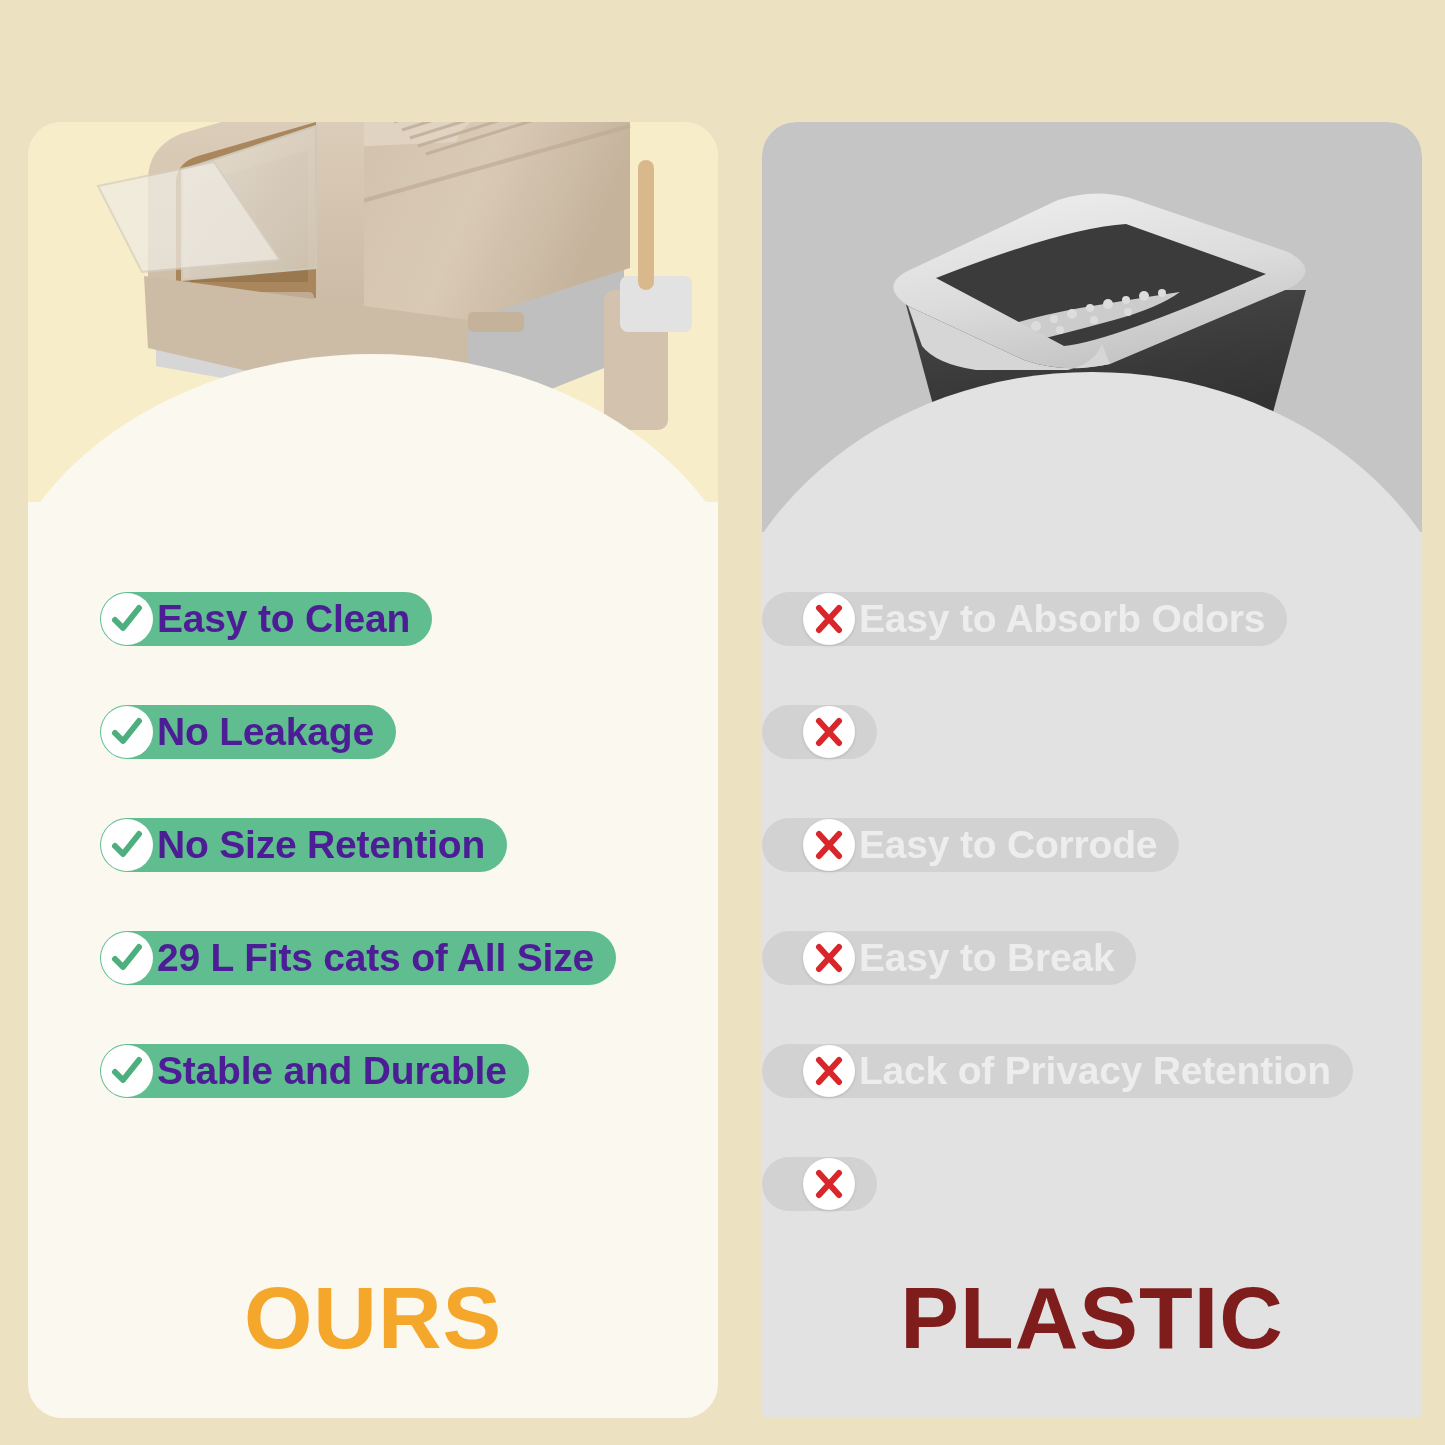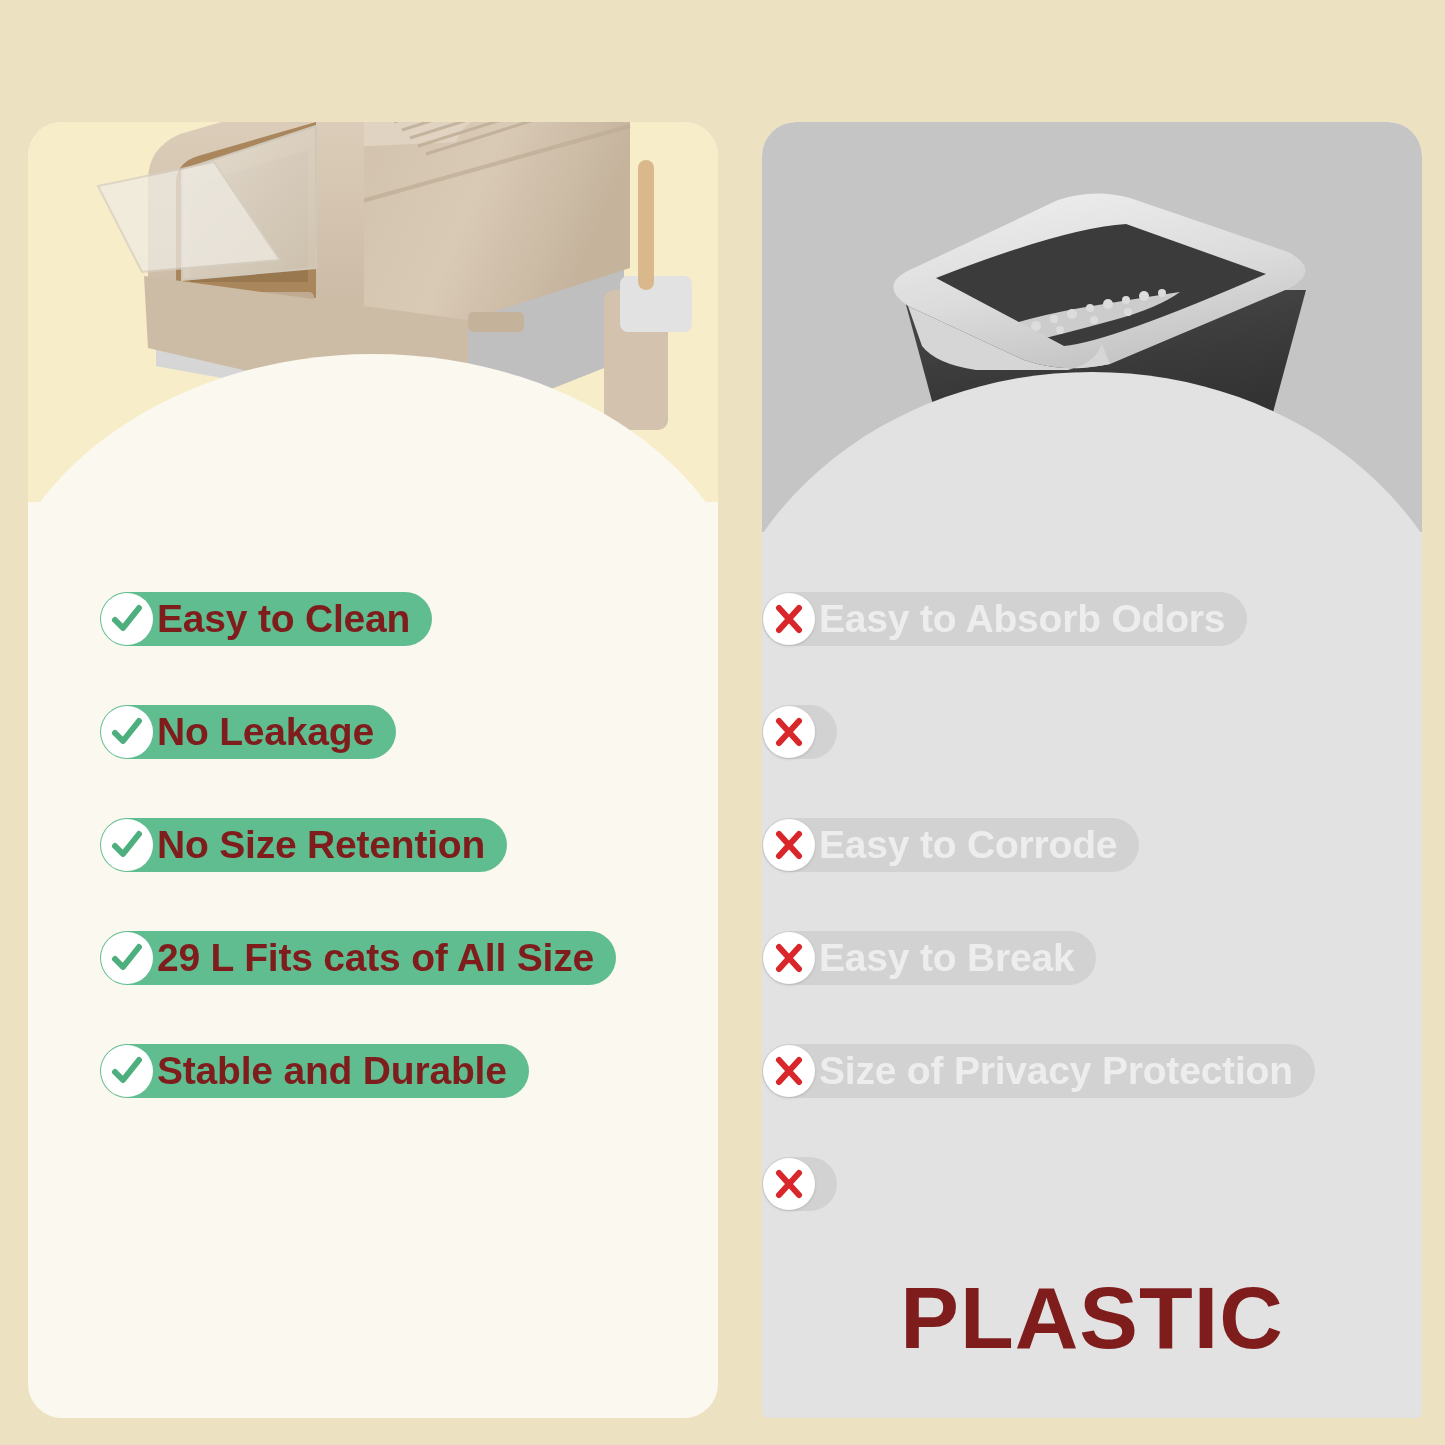--- a/index.html
+++ b/index.html
@@ -124,29 +124,30 @@
     height: 54px;
     padding-right: 22px;
     box-sizing: border-box;
     white-space: nowrap;
   }
   .pill-good {
     background: #5fbd90;
   }
   .pill-bad {
     background: #d2d2d2;
+    padding-left: 40px;
   }
   .pill-label {
     font-size: 39px;
     font-weight: bold;
     letter-spacing: -0.2px;
     line-height: 1;
     padding-left: 4px;
   }
-  .pill-good .pill-label { color: #7f1d1d; }
+  .pill-good .pill-label { color: #4c1d95; }
   .pill-bad .pill-label { color: #ededed; }
 
   .badge {
     width: 52px;
     height: 52px;
     min-width: 52px;
     border-radius: 50%;
     background: #ffffff;
     display: inline-flex;
     align-items: center;
@@ -297,20 +298,21 @@
           <span class="badge">
             <svg width="38" height="38" viewBox="0 0 38 38">
                 <path d="M7 20 L15 28 L31 8" stroke="#4CAF7D" stroke-width="6" fill="none" stroke-linecap="round" stroke-linejoin="round"></path>
               </svg>
           </span>
           <span class="pill-label">Stable and Durable</span>
         </div>
       </div>
     </div>
 
+    <div class="footer-word word-ours">OURS</div>
   </div>
 
   <div class="card card-plastic">
 
     <div class="hero">
       <div class="hero-plastic-bg"></div>
 
       <svg class="product product-plastic" viewBox="0 0 540 350">
         <defs>
           <linearGradient id="trayBody" x1="0" y1="0" x2="0.3" y2="1">
@@ -398,21 +400,21 @@
           <span class="pill-label">Easy to Break</span>
         </div>
       </div>
       <div class="pill-row right">
         <div class="pill pill-bad">
           <span class="badge badge-x">
             <svg width="36" height="36" viewBox="0 0 36 36">
                 <path d="M8 7 L28 29 M28 7 L8 29" stroke="#D8262B" stroke-width="6" stroke-linecap="round"></path>
               </svg>
           </span>
-          <span class="pill-label">Size of Privacy Protection</span>
+          <span class="pill-label">Lack of Privacy Retention</span>
         </div>
       </div>
       <div class="pill-row right">
         <div class="pill pill-bad">
           <span class="badge badge-x">
             <svg width="36" height="36" viewBox="0 0 36 36">
                 <path d="M8 7 L28 29 M28 7 L8 29" stroke="#D8262B" stroke-width="6" stroke-linecap="round"></path>
               </svg>
           </span>
         </div>

